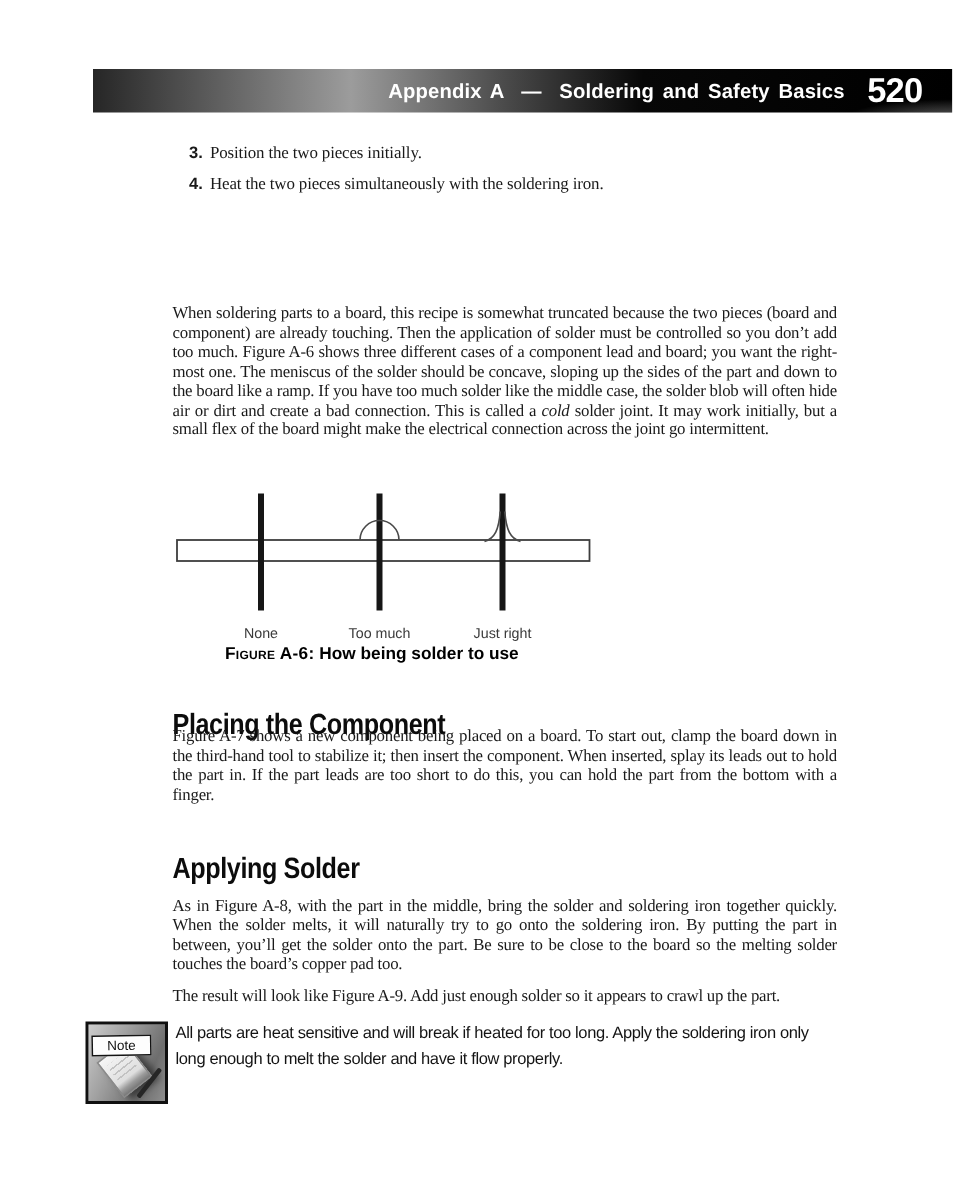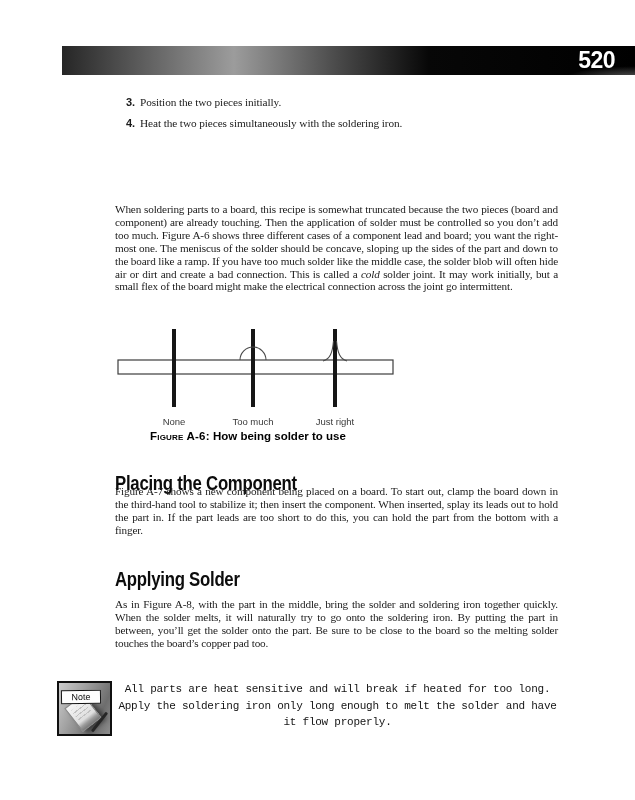--- a/index.html
+++ b/index.html
@@ -45,29 +45,30 @@
   .note-tab{position:absolute;left:2px;top:7px;width:38px;height:12px;background:#fdfdfd;
     border:1px solid #141414;display:flex;align-items:center;justify-content:center;
     font-family:"Liberation Sans",sans-serif;font-size:9px;color:#111;transform:rotate(-1deg);}
   .note-pad{position:absolute;left:12px;top:15px;width:22px;height:28px;
     background:linear-gradient(180deg,#f6f6f6 0%,#dedede 70%,#9b9b9b 86%,#787878 100%);
     border:1px solid #8a8a8a;transform:rotate(-38deg);box-shadow:3px 4px 5px rgba(0,0,0,.5);}
   .note-pad::before{content:"";position:absolute;left:3px;right:3px;top:5px;height:14px;
     background:repeating-linear-gradient(180deg,transparent 0 3px,#c2c2c2 3px 4px);}
   .note-pencil{position:absolute;right:9px;bottom:0px;width:3px;height:24px;background:#262626;
     transform:rotate(38deg);border-radius:1px;}
-  .note-text{font-family:Liberation Mono, monospace;font-size:11px;line-height:16.6px;
-    letter-spacing:-.25px;color:#141414;width:441px;margin:0;text-align:center;}
+  .note-text{font-family:Liberation Sans, sans-serif;font-size:11px;line-height:16.6px;
+    letter-spacing:-.25px;color:#141414;width:441px;margin:0;text-align:left;}
 </style>
 </head>
 <body>
 
 <div class="page">
 
   <div class="headerbar">
+    <span class="bar-title">Appendix A  —  Soldering and Safety Basics</span>
     <span class="bar-page">520</span>
   </div>
 
   <div class="content">
 
     <div class="abs" style="top:8px;">
       <div class="step-row">
         <span class="step-num">3.</span>
         <span class="step-text">Position the two pieces initially.</span>
       </div>
@@ -100,20 +101,21 @@
       </svg>
     </div>
 
     <div class="abs caption" style="top:342px;"><span class="cap-label">Figure A-6:</span> <span>How being solder to use</span></div>
 
     <h2 class="h2 abs" style="top:384px;">Placing the Component</h2>
     <p class="body-p abs" style="top:397px;">Figure A-7 shows a new component being placed on a board. To start out, clamp the board down in the third-hand tool to stabilize it; then insert the component. When inserted, splay its leads out to hold the part in. If the part leads are too short to do this, you can hold the part from the bottom with a finger.</p>
 
     <h2 class="h2 abs" style="top:480px;">Applying Solder</h2>
     <p class="body-p abs" style="top:510px;">As in Figure A-8, with the part in the middle, bring the solder and soldering iron together quickly. When the solder melts, it will naturally try to go onto the soldering iron. By putting the part in between, you’ll get the solder onto the part. Be sure to be close to the board so the melting solder touches the board’s copper pad too.</p>
+    <p class="body-p abs" style="top:570px;">The result will look like Figure A-9. Add just enough solder so it appears to crawl up the part.</p>
 
     <div class="abs" style="top:593px;height:60px;">
       <div class="note-icon">
         <span class="note-pad"></span>
         <span class="note-pencil"></span>
         <span class="note-tab">Note</span>
       </div>
       <p class="note-text" style="margin-left:2px;">All parts are heat sensitive and will break if heated for too long. Apply the soldering iron only long enough to melt the solder and have it flow properly.</p>
     </div>
 

